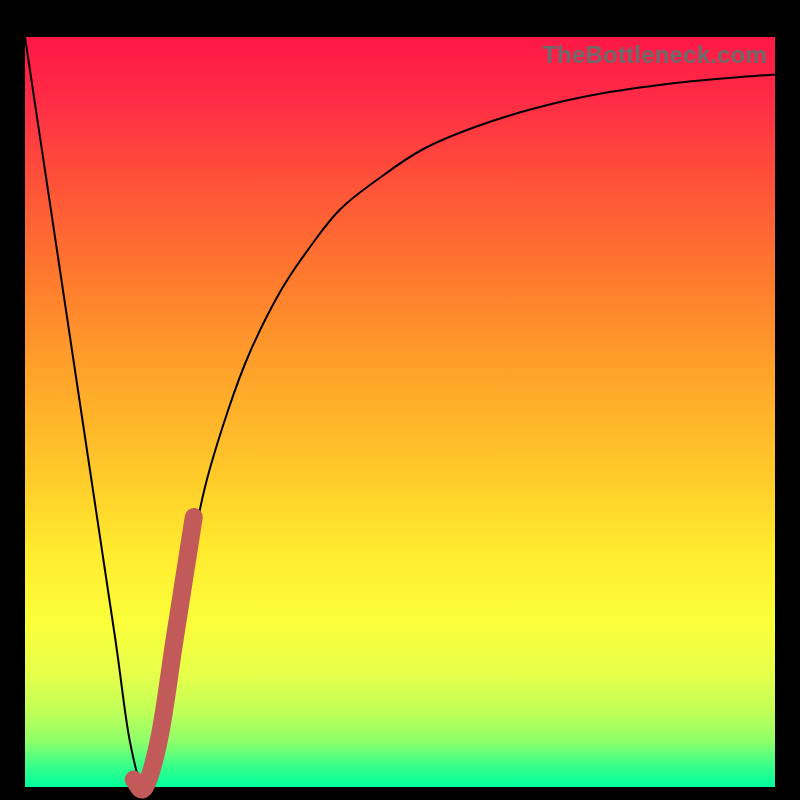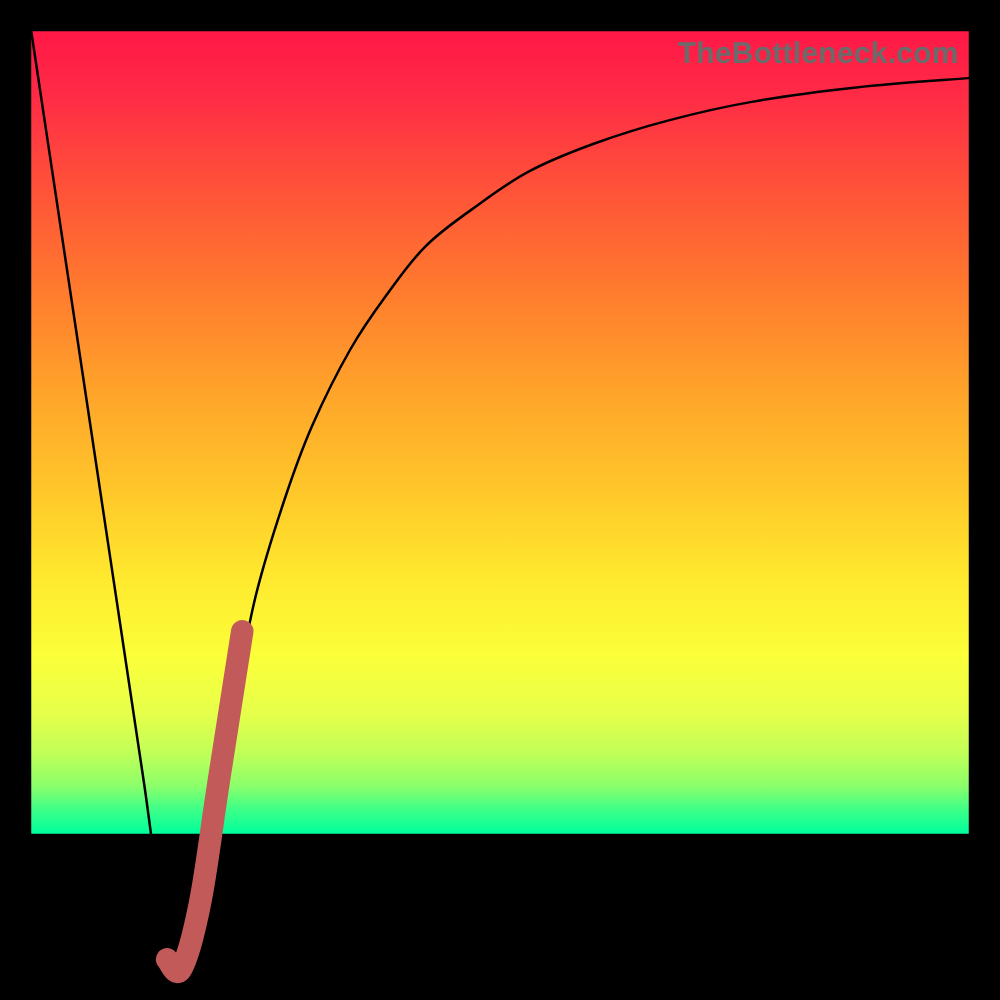--- a/index.html
+++ b/index.html
@@ -6,23 +6,23 @@
   html, body { width: 800px; height: 800px; overflow: hidden; background: #000; }
   .container {
     position: relative;
     width: 800px;
     height: 800px;
     background: #000;
   }
   .plot-area {
     position: absolute;
     left: 25px;
-    top: 25px;
+    top: 37px;
     width: 750px;
-    height: 642px;
+    height: 750px;
     background: linear-gradient(to bottom,
       #ff1846 0%,
       #ff2b46 8%,
       #ff4d3a 18%,
       #ff7a2e 32%,
       #ffa42a 45%,
       #ffc92a 58%,
       #ffe92e 68%,
       #fbff3a 78%,
       #e6ff4a 85%,

